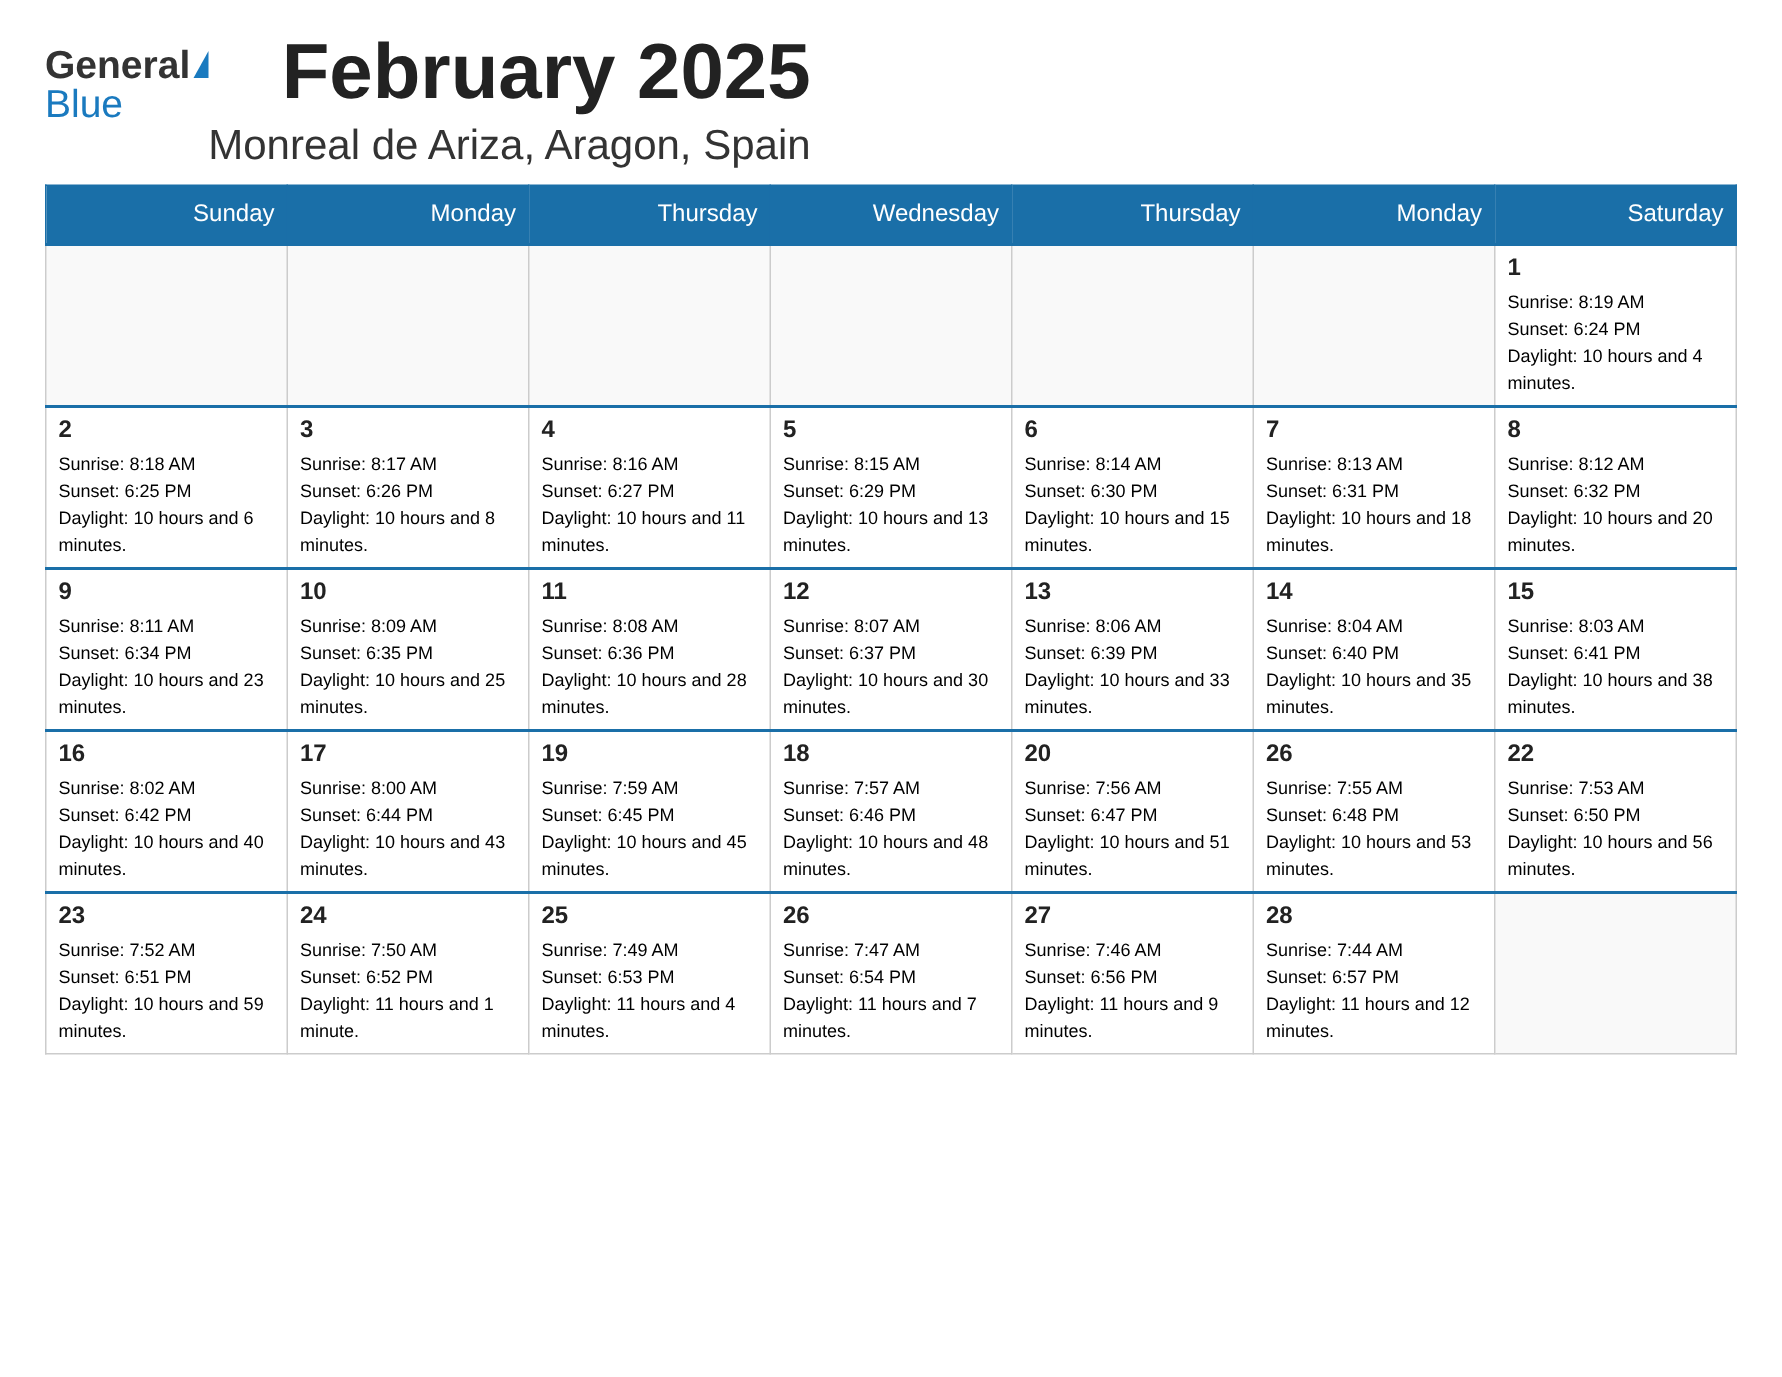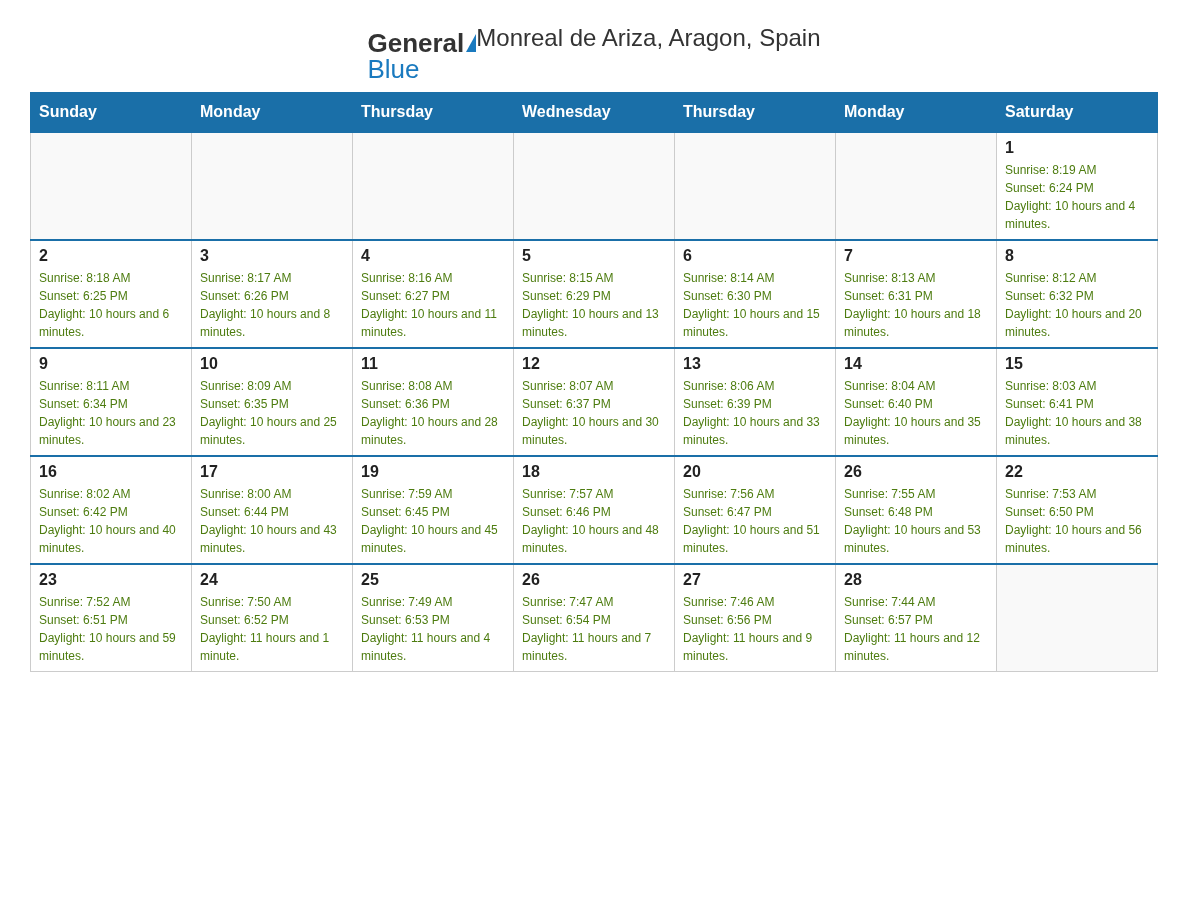--- a/index.html
+++ b/index.html
@@ -5,21 +5,21 @@
     * { box-sizing: border-box; margin: 0; padding: 0; }
     body {
       font-family: Arial, sans-serif;
       background: #fff;
       padding: 20px 30px;
       width: 1188px;
       min-height: 918px;
     }
     .header-area {
       display: flex;
-      justify-content: center;
+      justify-content: flex-start;
       align-items: flex-start;
       margin-bottom: 10px;
     }
     .logo {
       display: flex;
       flex-direction: column;
       align-items: flex-start;
       padding-top: 10px;
     }
     .logo-general {
@@ -46,36 +46,36 @@
     .title-area {
       text-align: right;
     }
     .month-title {
       font-size: 52px;
       font-weight: bold;
       color: #222;
       line-height: 1.1;
     }
     .location-title {
-      font-size: 24px;
+      font-size: 28px;
       color: #333;
       margin-top: 4px;
     }
     .calendar {
       width: 100%;
       border-collapse: collapse;
       margin-top: 10px;
     }
     .calendar thead th {
       background-color: #1a6fa8;
       color: #fff;
       font-size: 16px;
-      font-weight: bold;
+      font-weight: normal;
       padding: 10px 8px;
-      text-align: left;
+      text-align: right;
       border: 1px solid #1a6fa8;
     }
     .calendar tbody td {
       border: 1px solid #ccc;
       vertical-align: top;
       padding: 6px 8px;
       width: 14.28%;
       min-height: 100px;
       font-size: 12.5px;
       color: #333;
@@ -85,21 +85,21 @@
     }
     .day-number {
       font-size: 16px;
       font-weight: bold;
       color: #222;
       margin-bottom: 4px;
       display: block;
     }
     .day-info {
       font-size: 12px;
-      color: #4d7c0f;
+      color: #000000;
       line-height: 1.5;
     }
     .empty-cell {
       background: #f9f9f9;
     }
     .calendar tbody td:first-child {
       border-left: 1px solid #ccc;
     }
   </style>
 </head>
@@ -107,20 +107,21 @@
 
 <div class="header-area">
   <div class="logo">
     <div style="display:flex; align-items:center;">
       <span class="logo-general">General</span>
       <span class="logo-triangle"></span>
     </div>
     <span class="logo-blue">Blue</span>
   </div>
   <div class="title-area">
+    <div class="month-title">February 2025</div>
     <div class="location-title">Monreal de Ariza, Aragon, Spain</div>
   </div>
 </div>
 
 <table class="calendar">
   <thead>
     <tr>
       <th>Sunday</th>
       <th>Monday</th>
       <th>Thursday</th>

